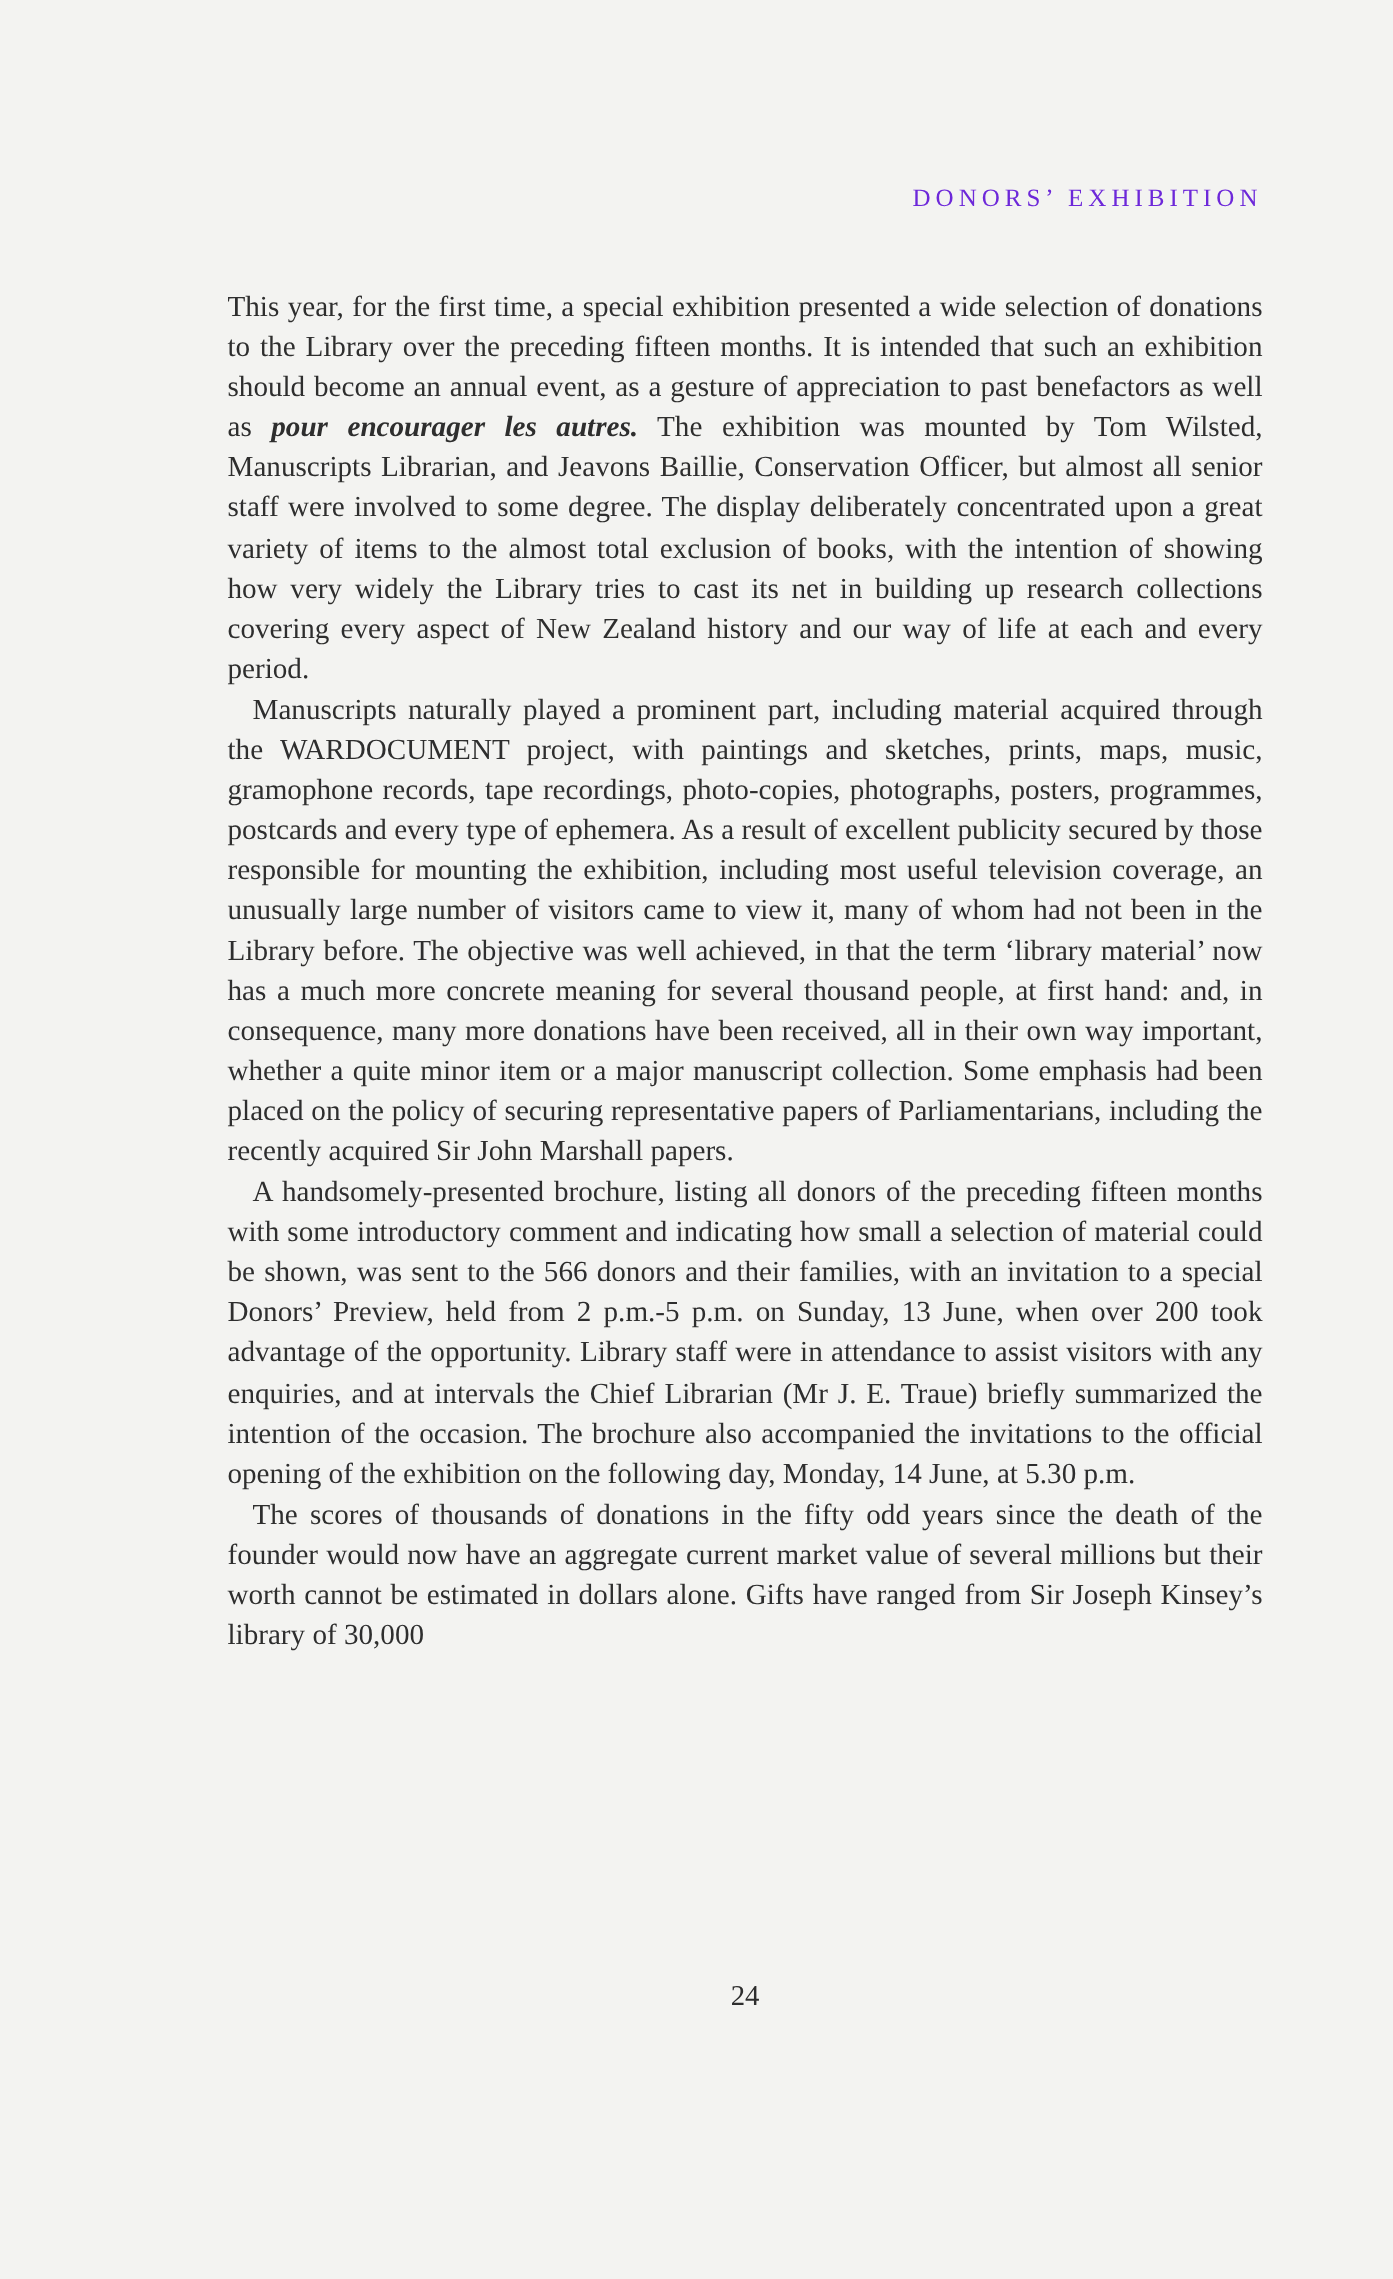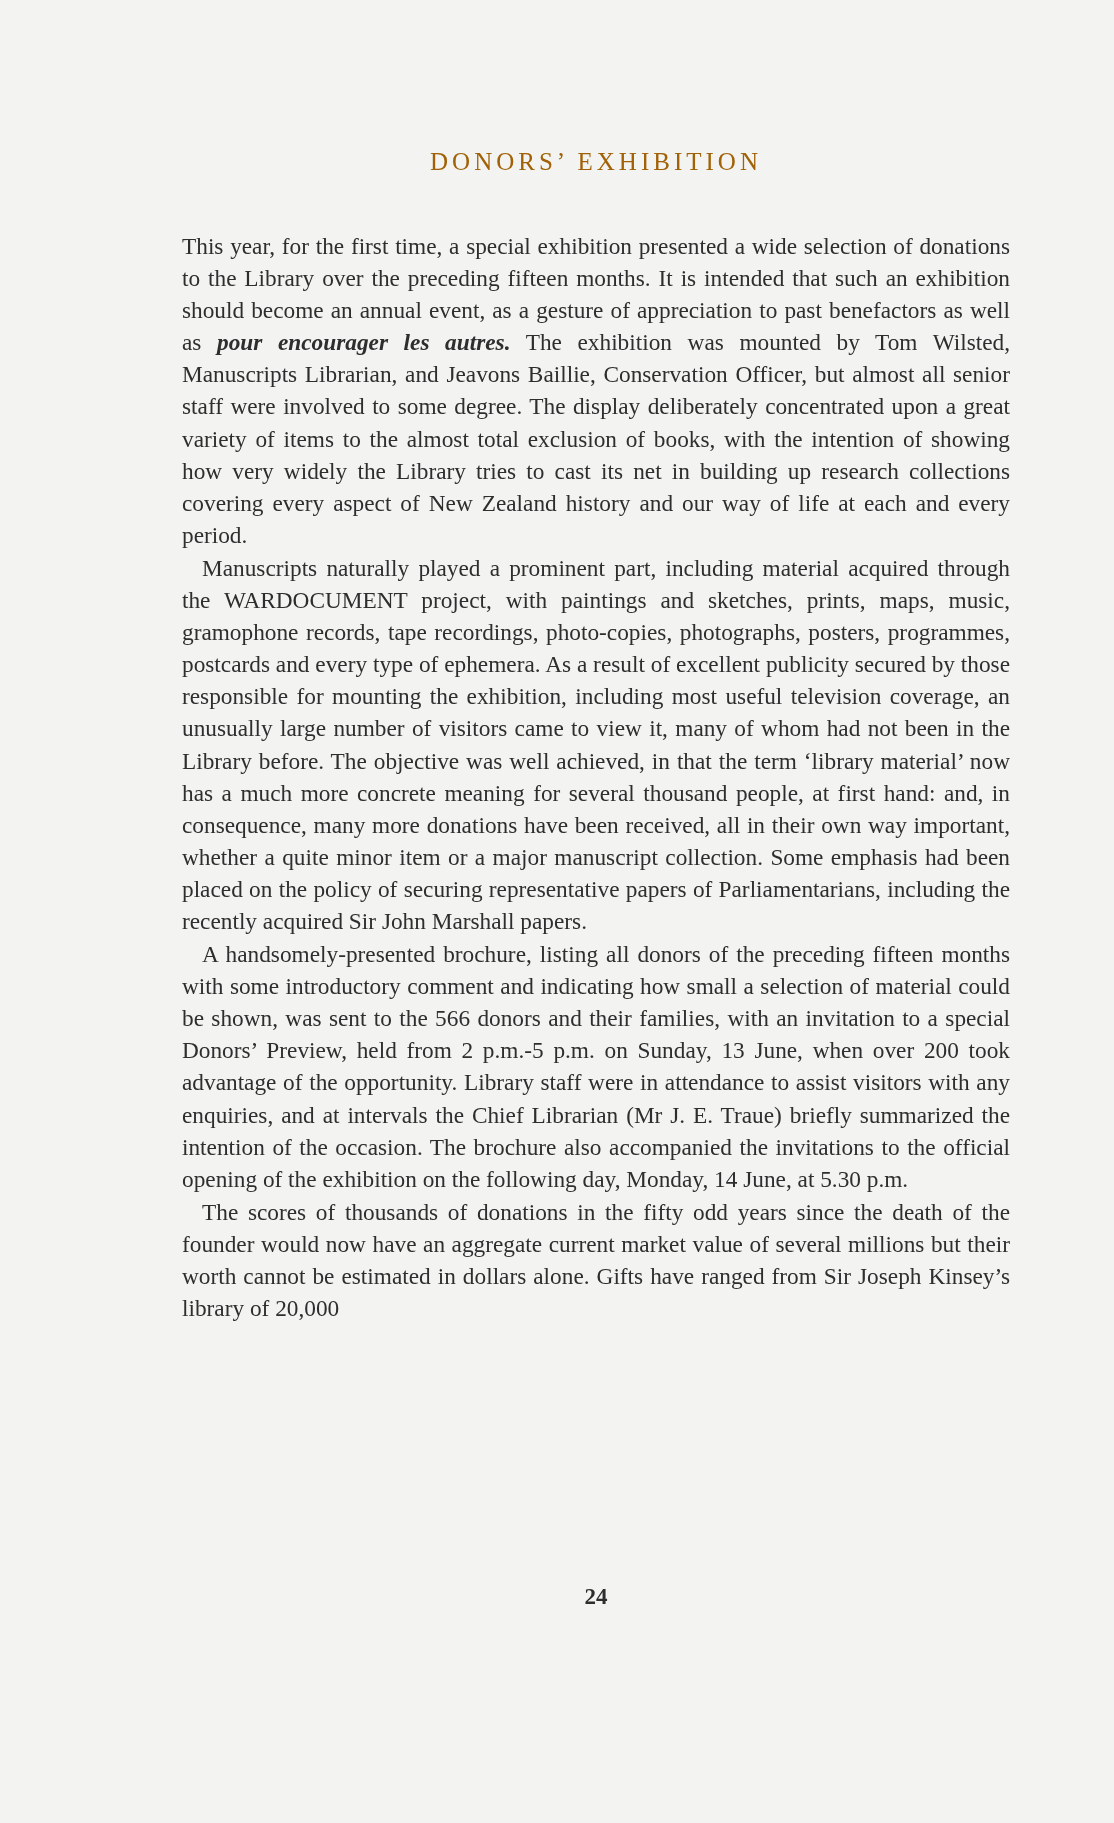--- a/index.html
+++ b/index.html
@@ -6,44 +6,44 @@
   body {
     width: 1114px; height: 1823px;
     background: #f3f3f1;
     position: relative; overflow: hidden;
     font-family: "Liberation Serif", "DejaVu Serif", serif;
     color: #2e2e2e;
   }
   .page { position: absolute; left: 182px; top: 0; width: 828px; }
   .title {
     position: absolute; top: 148px; left: 0; width: 828px;
-    text-align: center; font-size: 25px; letter-spacing: 4px;
-    color: #a16207;
+    text-align: right; font-size: 20px; letter-spacing: 4px;
+    color: #6d28d9;
   }
   .body-text {
     position: absolute; top: 230px; left: 0; width: 828px;
     font-size: 23.3px; line-height: 32.1px;
     text-align: justify;
   }
   .body-text p { margin: 0; text-indent: 20px; }
   .body-text p.first { text-indent: 0; }
   .body-text p + p { margin-top: 1px; }
   .pagenum {
     position: absolute; top: 1584px; left: 0; width: 828px;
-    text-align: center; font-size: 23px; font-weight: bold;
+    text-align: center; font-size: 23px;
   }
   em { font-style: italic; font-weight: bold; }
 </style>
 </head>
 <body>
 
 <div class="page">
   <div class="title">DONORS’ EXHIBITION</div>
 
   <div class="body-text">
     <p class="first"><span>This year, for the first time, a special exhibition presented a wide selection of donations to the Library over the preceding fifteen months. It is intended that such an exhibition should become an annual event, as a gesture of appreciation to past benefactors as well as </span><em>pour encourager les autres.</em><span> The exhibition was mounted by Tom Wilsted, Manuscripts Librarian, and Jeavons Baillie, Conservation Officer, but almost all senior staff were involved to some degree. The display deliberately concentrated upon a great variety of items to the almost total exclusion of books, with the intention of showing how very widely the Library tries to cast its net in building up research collections covering every aspect of New Zealand history and our way of life at each and every period.</span></p>
     <p>Manuscripts naturally played a prominent part, including material acquired through the WARDOCUMENT project, with paintings and sketches, prints, maps, music, gramophone records, tape recordings, photo-copies, photographs, posters, programmes, postcards and every type of ephemera. As a result of excellent publicity secured by those responsible for mounting the exhibition, including most useful television coverage, an unusually large number of visitors came to view it, many of whom had not been in the Library before. The objective was well achieved, in that the term ‘library material’ now has a much more concrete meaning for several thousand people, at first hand: and, in consequence, many more donations have been received, all in their own way important, whether a quite minor item or a major manuscript collection. Some emphasis had been placed on the policy of securing representative papers of Parliamentarians, including the recently acquired Sir John Marshall papers.</p>
     <p>A handsomely-presented brochure, listing all donors of the preceding fifteen months with some introductory comment and indicating how small a selection of material could be shown, was sent to the 566 donors and their families, with an invitation to a special Donors’ Preview, held from 2 p.m.-5 p.m. on Sunday, 13 June, when over 200 took advantage of the opportunity. Library staff were in attendance to assist visitors with any enquiries, and at intervals the Chief Librarian (Mr J. E. Traue) briefly summarized the intention of the occasion. The brochure also accompanied the invitations to the official opening of the exhibition on the following day, Monday, 14 June, at 5.30 p.m.</p>
-    <p>The scores of thousands of donations in the fifty odd years since the death of the founder would now have an aggregate current market value of several millions but their worth cannot be estimated in dollars alone. Gifts have ranged from Sir Joseph Kinsey’s library of 20,000</p>
+    <p>The scores of thousands of donations in the fifty odd years since the death of the founder would now have an aggregate current market value of several millions but their worth cannot be estimated in dollars alone. Gifts have ranged from Sir Joseph Kinsey’s library of 30,000</p>
   </div>
 
   <div class="pagenum">24</div>
 </div>
 
 </body></html>

